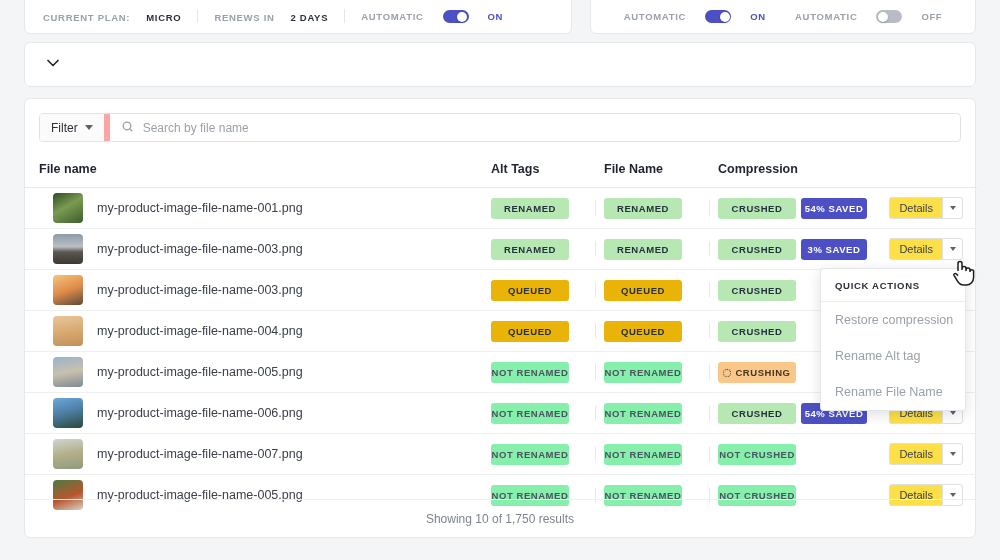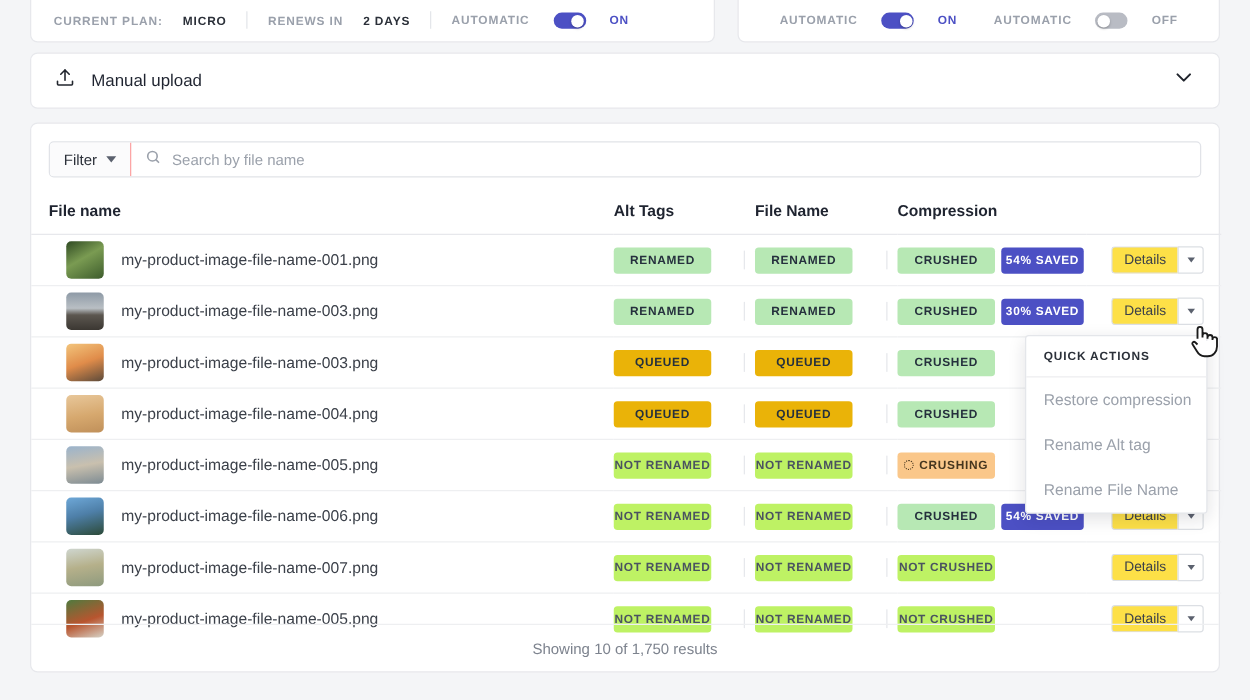--- a/index.html
+++ b/index.html
@@ -59,21 +59,21 @@
     background: #fff; border: 1px solid #e7e8ec; border-radius: 6px;
   }
 
   .searchrow { padding: 14px 14px 0 14px; }
   .searchbar {
     display: flex; align-items: stretch; height: 29px;
     border: 1px solid #e1e3e8; border-radius: 4px; overflow: hidden; background: #fff;
   }
   .filter-btn {
     display: flex; align-items: center; gap: 7px; padding: 0 11px;
-    background: #fbfbfc; border-right: 1px solid #fca5a5;
+    background: #fbfbfc; border-right: 6px solid #fca5a5;
     font-size: 12px; color: #2b3039; cursor: pointer; white-space: nowrap;
   }
   .caret { width: 0; height: 0; border-left: 4px solid transparent; border-right: 4px solid transparent; border-top: 5px solid #5b616e; }
   .search-wrap { display: flex; align-items: center; gap: 9px; padding: 0 11px; flex: 1; }
   .search-input { border: 0; outline: 0; font-size: 12px; color: #2b3039; width: 100%; font-family: inherit; background: transparent; }
   .search-input::placeholder { color: #9ba1ab; }
 
   
   table.files { width: 100%; border-collapse: collapse; table-layout: fixed; }
   table.files th {
@@ -92,21 +92,21 @@
   .namecell { display: flex; align-items: center; gap: 14px; padding-left: 14px; }
   .thumb { width: 30px; height: 30px; border-radius: 4px; flex: none; background-size: cover; }
   .fname-txt { font-size: 12.5px; color: #3b4049; }
 
   .badge {
     display: inline-block; font-size: 9.5px; font-weight: 700; letter-spacing: .55px;
     padding: 5px 0; border-radius: 3px; text-align: center; min-width: 78px;
   }
   .b-green { background: #b7e8b4; color: #25303d; }
   .b-blue  { background: #eab308; color: #25303d; }
-  .b-grey  { background: #bef264; color: #4a5360; }
+  .b-grey  { background: #86efac; color: #4a5360; }
   .b-orange{ background: #fac78a; color: #46361f; }
   .b-saved { background: #4c50c4; color: #fff; min-width: 66px; margin-left: 5px; }
   .spin { display:inline-block; width:8px; height:8px; border:1.6px dotted #46361f; border-radius:50%; margin-right:4px; vertical-align:-1px; }
 
   .cellsep { position: relative; }
   .cellsep:before { content:""; position:absolute; left:-9px; top:50%; transform:translateY(-50%); width:1px; height:15px; background:#e6e8ec; }
 
   .compwrap { display: flex; align-items: center; }
 
   .actwrap { display: flex; justify-content: flex-end; padding-right: 14px; }
@@ -181,30 +181,20 @@
         <span class="meta-txt">AUTOMATIC</span>
         <span class="toggle off">
             <span class="knob"></span>
           </span>
         <span class="tg-label off">OFF</span>
       </div>
     </div>
   </div>
 
   <div class="upload-card">
-    <div class="upload-left">
-      <span>
-        <svg width="18" height="18" viewBox="0 0 24 24" fill="none" stroke="#22262e" stroke-width="1.7" stroke-linecap="round" stroke-linejoin="round">
-          <path d="M4 16v3a1 1 0 0 0 1 1h14a1 1 0 0 0 1-1v-3"></path>
-            <path d="M12 15V4"></path>
-            <path d="M7.5 8.5 12 4l4.5 4.5"></path>
-        </svg>
-      </span>
-      <span class="upload-title">Manual upload</span>
-    </div>
     <span class="chev">
       <svg width="20" height="20" viewBox="0 0 24 24" fill="none" stroke="#22262e" stroke-width="2" stroke-linecap="round" stroke-linejoin="round">
           <path d="m6 9 6 6 6-6"></path>
         </svg>
     </span>
   </div>
 
   <div class="table-card">
 
     <div class="searchrow">
@@ -267,21 +257,21 @@
               <div class="namecell">
                 <div class="thumb" style="background-image:linear-gradient(180deg,#8e9aa6 0%,#b9bfc4 42%,#5c5750 60%,#3b3732)"></div>
                 <span class="fname-txt">my-product-image-file-name-003.png</span>
               </div>
             </td>
             <td class="c-alt"><span class="badge b-green">RENAMED</span></td>
             <td class="c-fname cellsep"><span class="badge b-green">RENAMED</span></td>
             <td class="c-comp cellsep">
               <div class="compwrap">
                 <span class="badge b-green">CRUSHED</span>
-                <span class="badge b-saved">30% SAVED</span>
+                <span class="badge b-saved">3% SAVED</span>
               </div>
             </td>
             <td class="c-act">
               <div class="actwrap">
                 <div class="det-group">
                   <button class="det-btn">Details</button>
                   <div class="det-caret">
                     <i></i>
                   </div>
                 </div>

